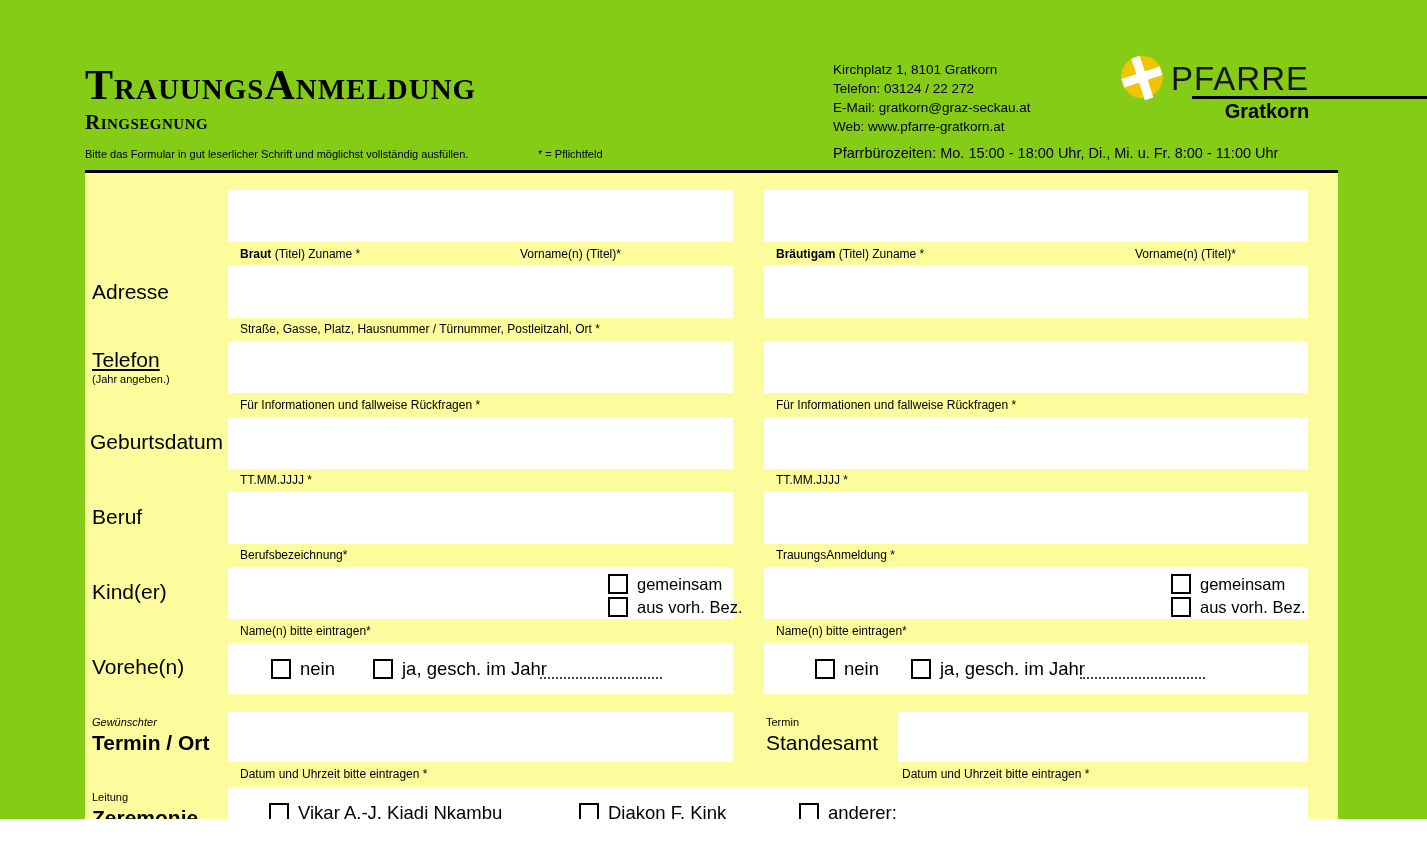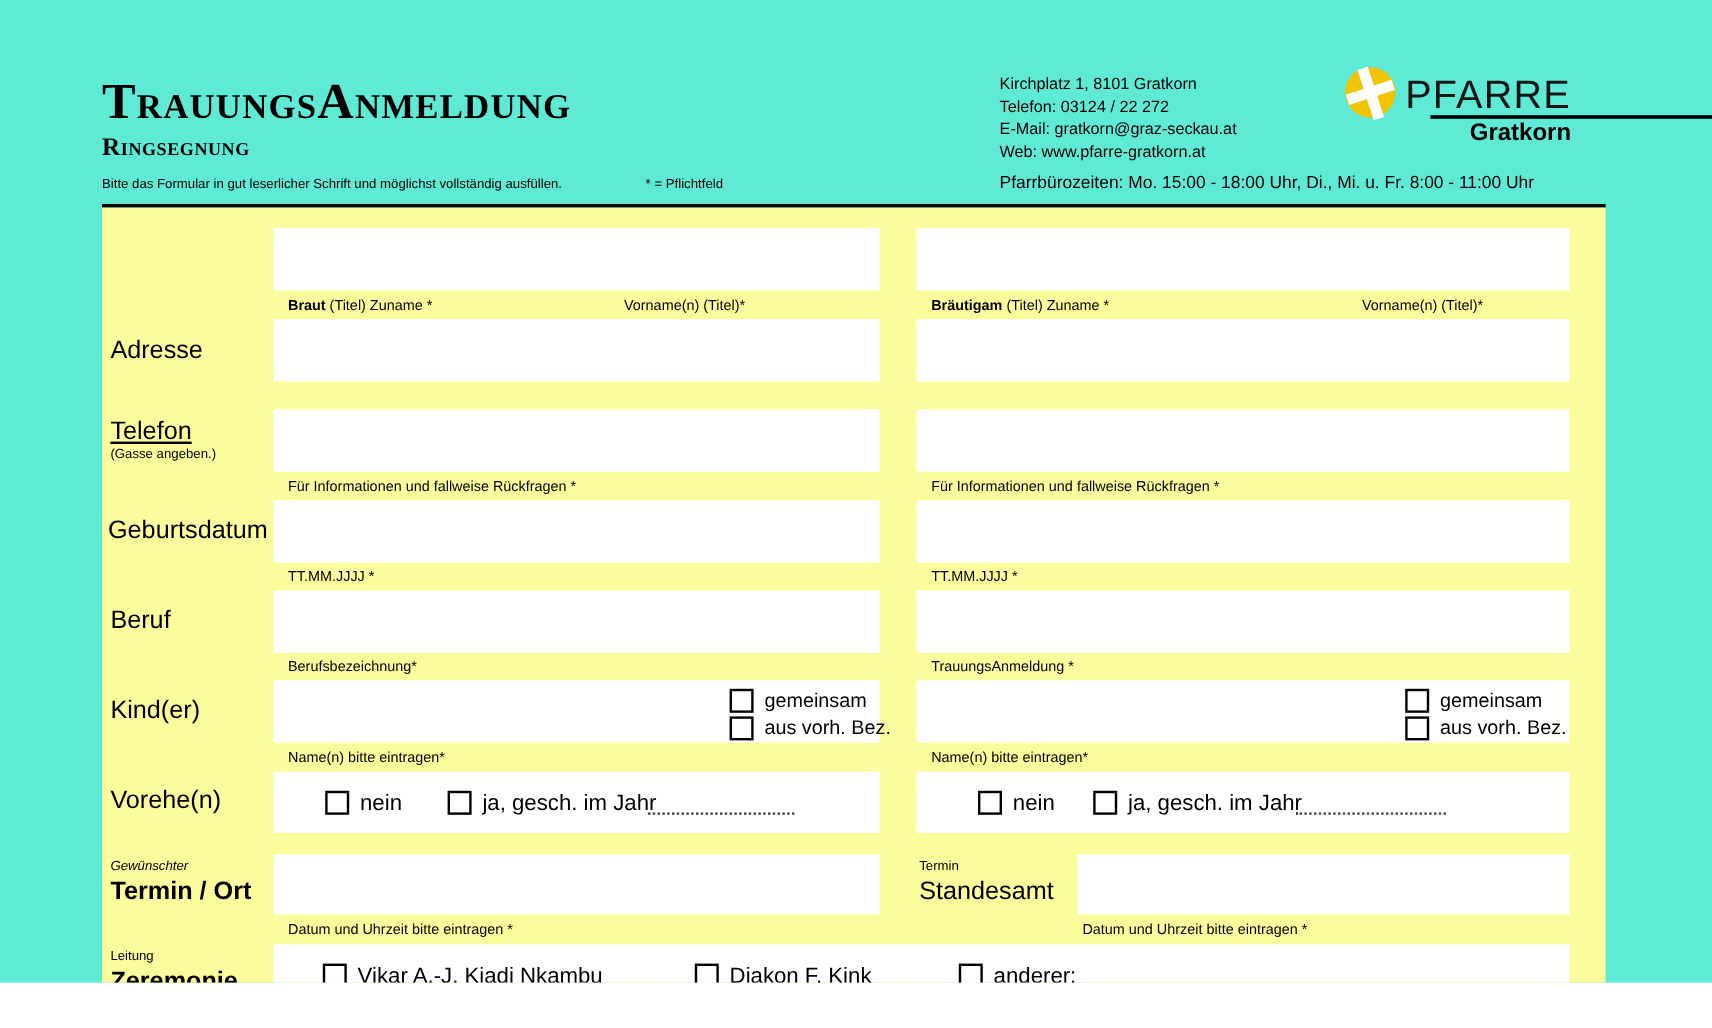--- a/index.html
+++ b/index.html
@@ -1,16 +1,16 @@
 <!DOCTYPE html>
 <html><head>
 <meta charset="utf-8">
 <style>
   html,body{margin:0;padding:0;background:#fff;}
-  .page{position:relative;width:1427px;height:819px;background:#5eead4;overflow:hidden;
+  .page{position:relative;width:1427px;height:819px;background:#84cc16;overflow:hidden;
         font-family:"Liberation Sans",sans-serif;color:#000;}
   .abs{position:absolute;}
   .title{font-family:"Liberation Serif",serif;font-variant:small-caps;font-weight:700;
          font-size:42px;line-height:1;letter-spacing:1px;}
   .subtitle{font-family:"Liberation Serif",serif;font-variant:small-caps;font-weight:700;
             font-size:21px;line-height:1;letter-spacing:.5px;}
   .instr{font-size:11px;}
   .contact{font-size:13.5px;line-height:19px;}
   .hours{font-size:14.5px;}
   .logo-org{font-size:33px;letter-spacing:1px;color:#151515;line-height:1;}
@@ -68,23 +68,24 @@
   <div class="box" style="left:228px;top:190px;width:505px;height:52px;"></div>
   <div class="box" style="left:764px;top:190px;width:544px;height:52px;"></div>
   <div class="abs sub" style="left:240px;top:247px;"><b>Braut</b><span> (Titel) Zuname *</span></div>
   <div class="abs sub" style="left:520px;top:247px;">Vorname(n) (Titel)*</div>
   <div class="abs sub" style="left:776px;top:247px;"><b>Bräutigam</b><span> (Titel) Zuname *</span></div>
   <div class="abs sub" style="left:1135px;top:247px;">Vorname(n) (Titel)*</div>
 
   <div class="abs rowlbl" style="left:92px;top:279px;">Adresse</div>
   <div class="box" style="left:228px;top:266px;width:505px;height:52px;"></div>
   <div class="box" style="left:764px;top:266px;width:544px;height:52px;"></div>
+  <div class="abs sub" style="left:240px;top:322px;">Straße, Gasse, Platz, Hausnummer / Türnummer, Postleitzahl, Ort *</div>
 
   <div class="abs rowlbl" style="left:92px;top:347px;text-decoration:underline;">Telefon</div>
-  <div class="abs note" style="left:92px;top:373px;">(Gasse angeben.)</div>
+  <div class="abs note" style="left:92px;top:373px;">(Jahr angeben.)</div>
   <div class="box" style="left:228px;top:341px;width:505px;height:52px;"></div>
   <div class="box" style="left:764px;top:341px;width:544px;height:52px;"></div>
   <div class="abs sub" style="left:240px;top:398px;">Für Informationen und fallweise Rückfragen *</div>
   <div class="abs sub" style="left:776px;top:398px;">Für Informationen und fallweise Rückfragen *</div>
 
   <div class="abs rowlbl" style="left:90px;top:429px;">Geburtsdatum</div>
   <div class="box" style="left:228px;top:417px;width:505px;height:52px;"></div>
   <div class="box" style="left:764px;top:417px;width:544px;height:52px;"></div>
   <div class="abs sub" style="left:240px;top:473px;">TT.MM.JJJJ *</div>
   <div class="abs sub" style="left:776px;top:473px;">TT.MM.JJJJ *</div>

